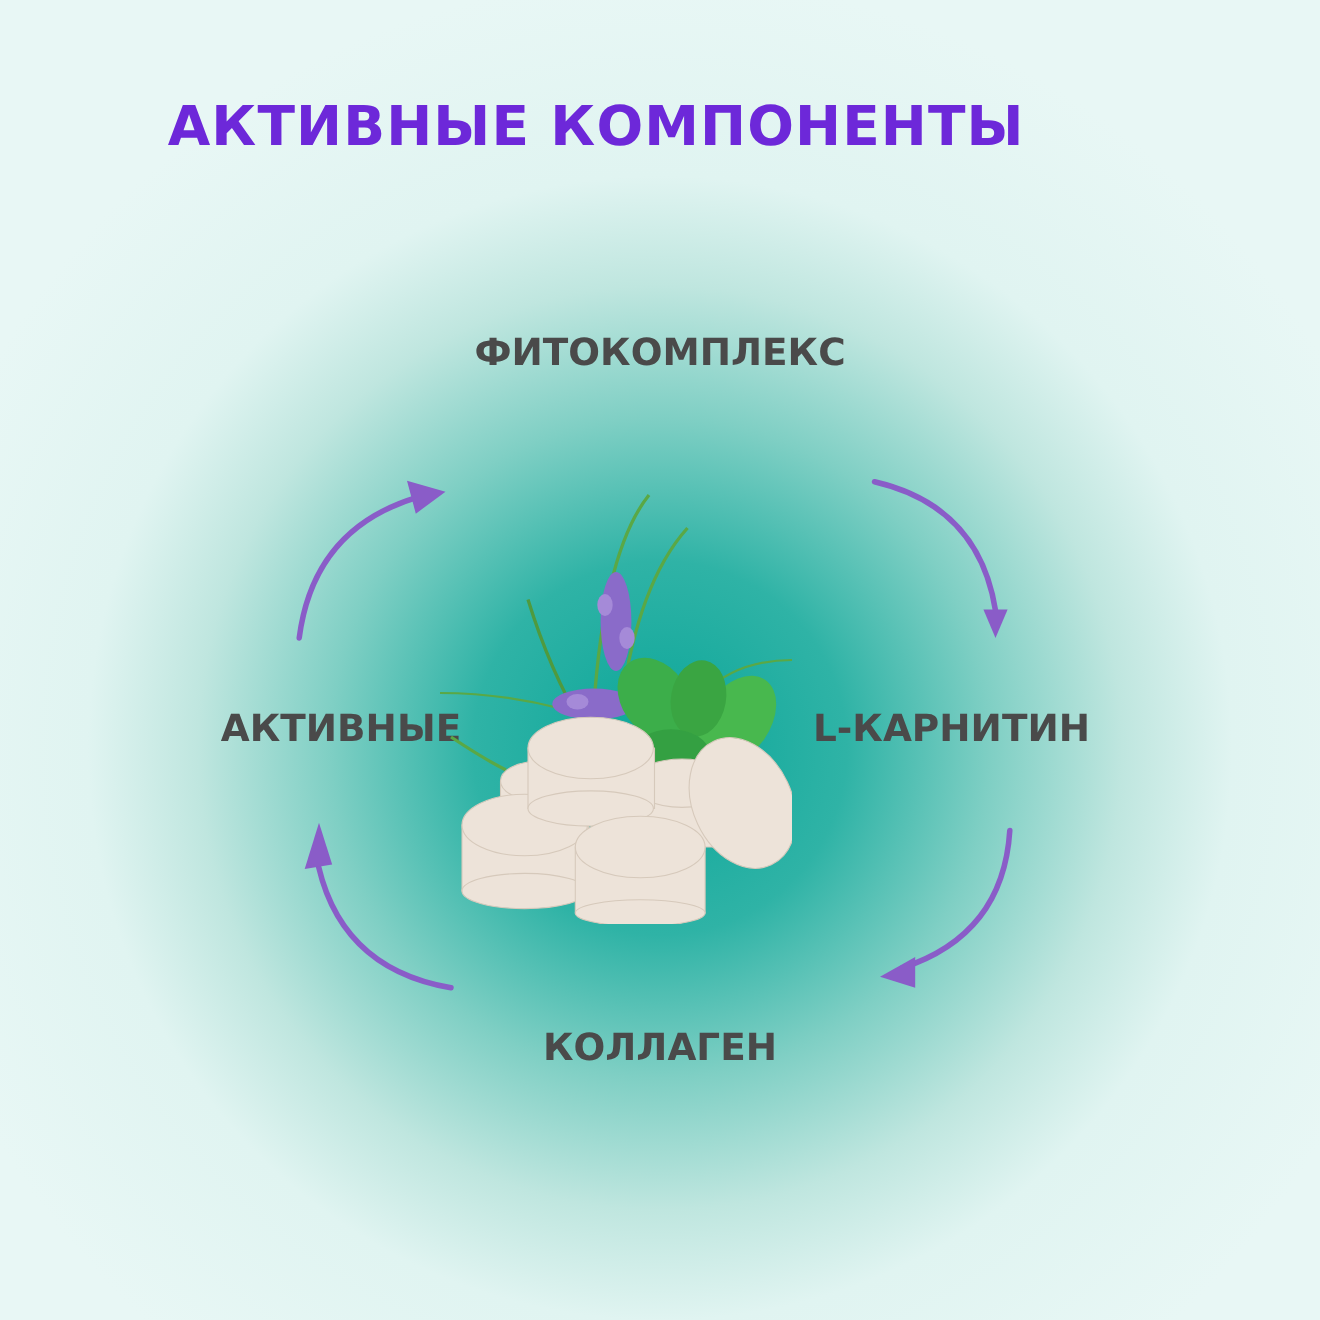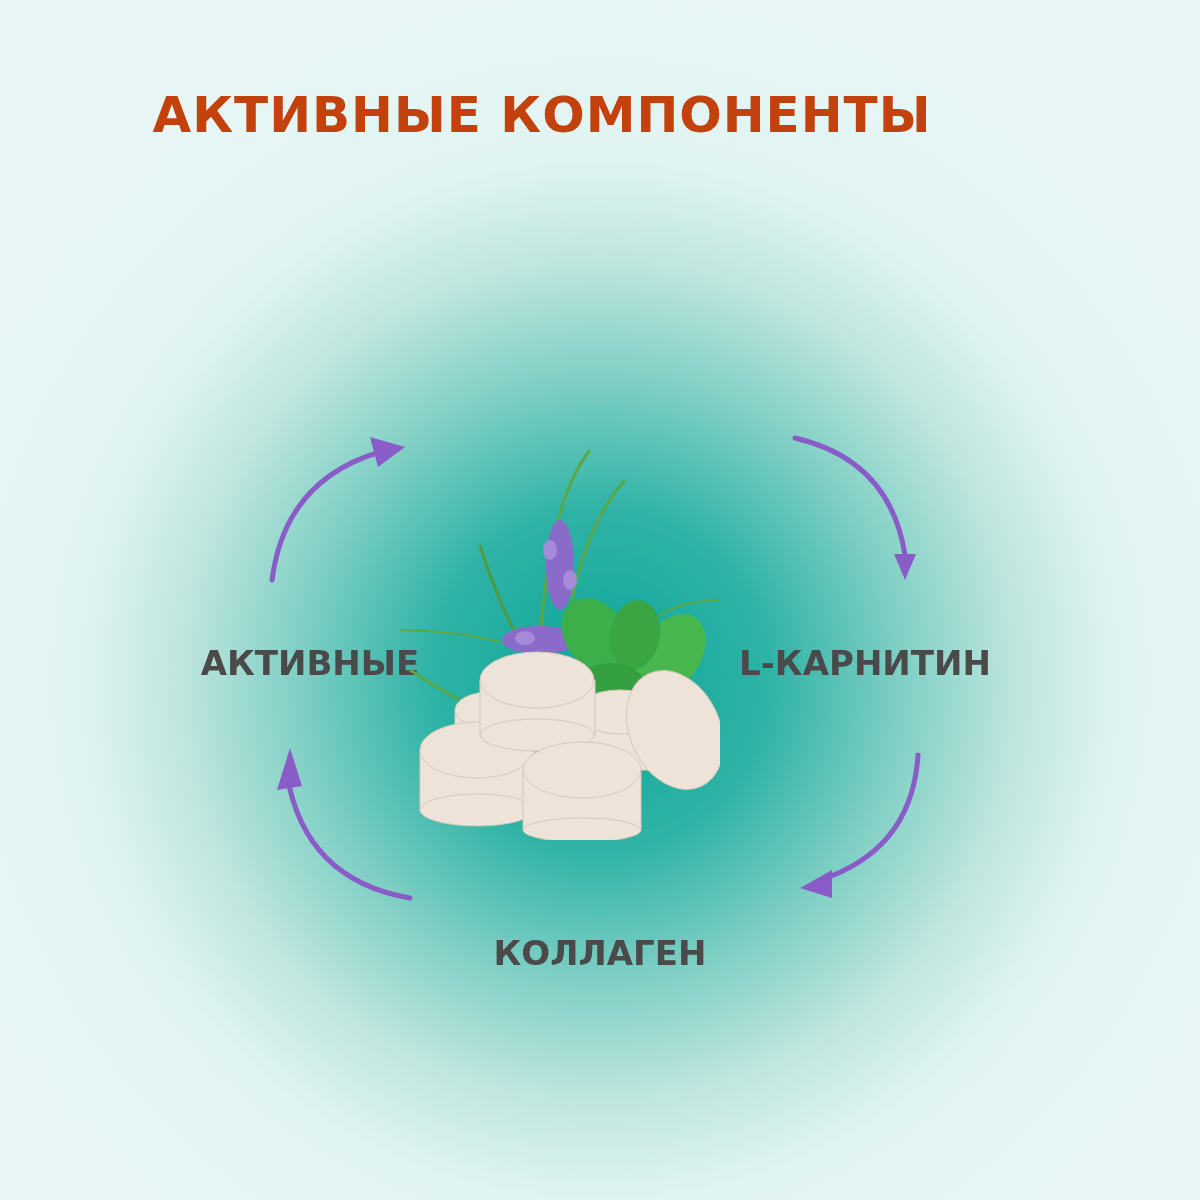--- a/index.html
+++ b/index.html
@@ -2,38 +2,39 @@
 <html><head>
 <meta charset="utf-8">
 <style>
   html,body{margin:0;padding:0;}
   body{width:1200px;height:1200px;overflow:hidden;position:relative;
     font-family:"DejaVu Sans","Liberation Sans",sans-serif;
     background:#e7f7f5;}
   .bg{position:absolute;left:0;top:0;width:1200px;height:1200px;
     background:radial-gradient(circle at 600px 680px,#0aa699 0px,#2fb3a6 170px,#7fcfc4 300px,#bfe6df 420px,#e0f4f1 520px,#e8f7f5 700px);}
   .title{position:absolute;left:0;top:86px;width:1084px;text-align:center;
-    font-size:50px;font-weight:bold;color:#c2410c;letter-spacing:1px;}
+    font-size:50px;font-weight:bold;color:#6d28d9;letter-spacing:1px;}
   .label{position:absolute;font-size:34px;font-weight:bold;color:#4a4a4a;
     text-align:center;line-height:62px;}
   .lbl-top{left:380px;top:290px;width:440px;}
   .lbl-left{left:170px;top:632px;width:280px;}
   .lbl-right{left:710px;top:632px;width:310px;}
   .lbl-bottom{left:380px;top:930px;width:440px;}
   svg.arrows{position:absolute;left:0;top:0;}
   .product{position:absolute;left:400px;top:440px;width:320px;height:400px;}
 </style>
 </head>
 <body>
 
 <div class="bg"></div>
 
 <div class="title">АКТИВНЫЕ КОМПОНЕНТЫ</div>
 
 <div class="label lbl-top">
+  <div>ФИТОКОМПЛЕКС</div>
 </div>
 
 <div class="label lbl-left">АКТИВНЫЕ</div>
 
 <div class="label lbl-right">L-КАРНИТИН</div>
 
 <div class="label lbl-bottom">
   <div style="margin-top:-8px">КОЛЛАГЕН</div>
 </div>
 

